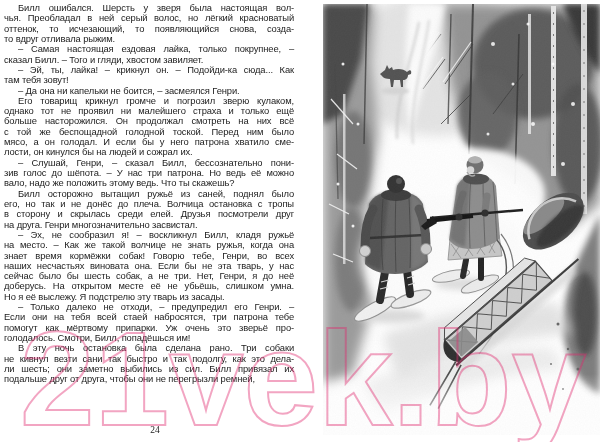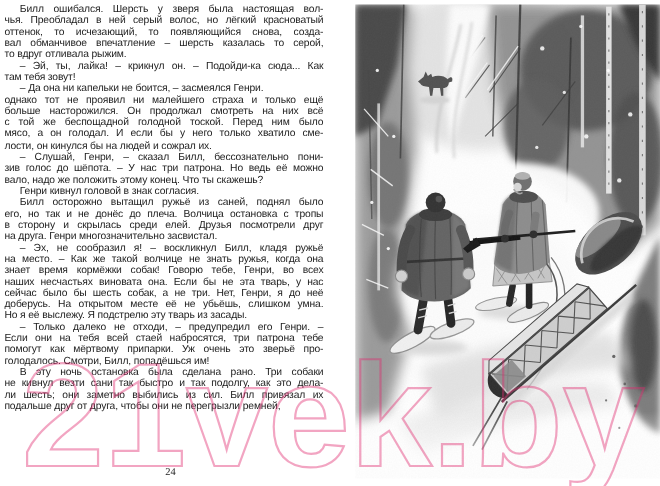--- a/index.html
+++ b/index.html
@@ -23,44 +23,45 @@
 </head>
 <body>
 
 <div class="page">
 
   <div class="text-column">
       <p class="para">
         <span class="line first">Билл ошибался. Шерсть у зверя была настоящая вол-</span>
         <span class="line">чья. Преобладал в ней серый волос, но лёгкий красноватый</span>
         <span class="line">оттенок, то исчезающий, то появляющийся снова, созда-</span>
-        <span class="line">вал обманчивое впечатление – шерсть казалась то серой,</span>
         <span class="line last">то вдруг отливала рыжим.</span>
+      </p>
+      <p class="para">
+        <span class="line first">– Самая настоящая ездовая лайка, только покрупнее, –</span>
+        <span class="line last">сказал Билл. – Того и гляди, хвостом завиляет.</span>
       </p>
       <p class="para">
         <span class="line first">– Эй, ты, лайка! – крикнул он. – Подойди-ка сюда... Как</span>
         <span class="line last">там тебя зовут!</span>
       </p>
       <p class="para">
         <span class="line first last">– Да она ни капельки не боится, – засмеялся Генри.</span>
       </p>
       <p class="para">
+        <span class="line first">Его товарищ крикнул громче и погрозил зверю кулаком,</span>
         <span class="line">однако тот не проявил ни малейшего страха и только ещё</span>
         <span class="line">больше насторожился. Он продолжал смотреть на них всё</span>
         <span class="line">с той же беспощадной голодной тоской. Перед ним было</span>
-        <span class="line">мясо, а он голодал. И если бы у него только хватило сме-</span>
+        <span class="line">мясо, а он голодал. И если бы у него патрона хватило сме-</span>
         <span class="line last">лости, он кинулся бы на людей и сожрал их.</span>
       </p>
       <p class="para">
         <span class="line first">– Слушай, Генри, – сказал Билл, бессознательно пони-</span>
         <span class="line">зив голос до шёпота. – У нас три патрона. Но ведь её можно</span>
-        <span class="line last">вало, надо же положить этому конец. Что ты скажешь?</span>
-      </p>
-      <p class="para">
-        <span class="line first last">Генри кивнул головой в знак согласия.</span>
+        <span class="line last">вало, надо же положить этому ведь. Что ты скажешь?</span>
       </p>
       <p class="para">
         <span class="line first">Билл осторожно вытащил ружьё из саней, поднял было</span>
         <span class="line">его, но так и не донёс до плеча. Волчица остановка с тропы</span>
         <span class="line">в сторону и скрылась среди елей. Друзья посмотрели друг</span>
         <span class="line last">на друга. Генри многозначительно засвистал.</span>
       </p>
       <p class="para">
         <span class="line first">– Эх, не сообразил я! – воскликнул Билл, кладя ружьё</span>
         <span class="line">на место. – Как же такой волчице не знать ружья, когда она</span>

